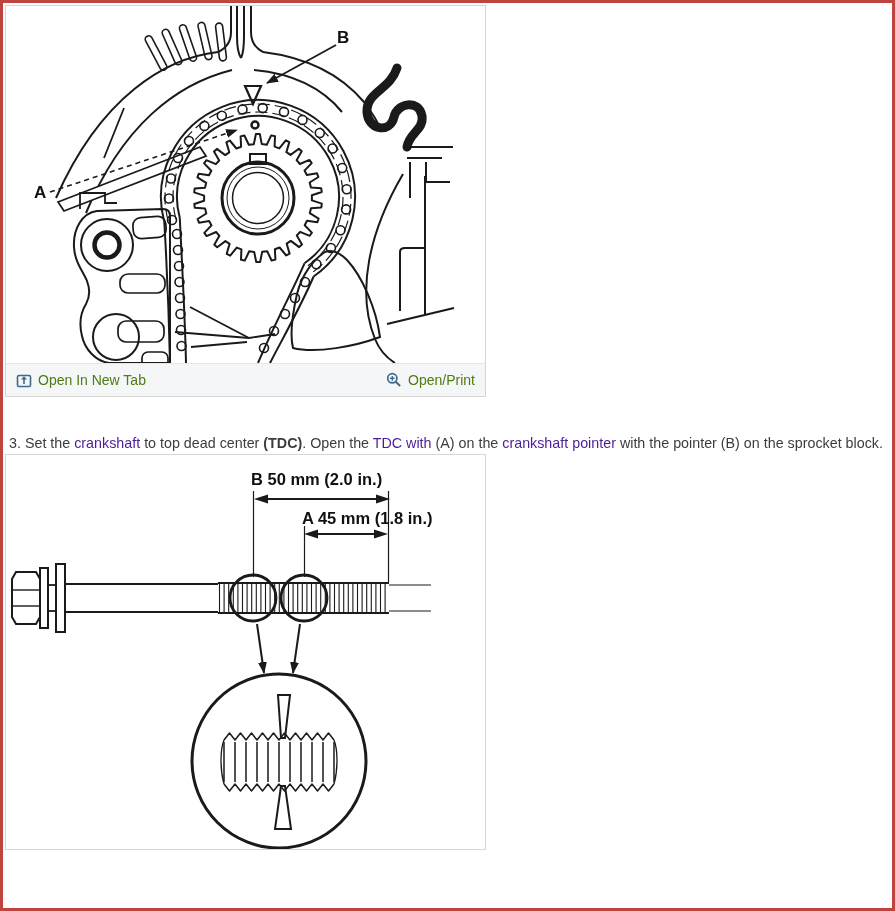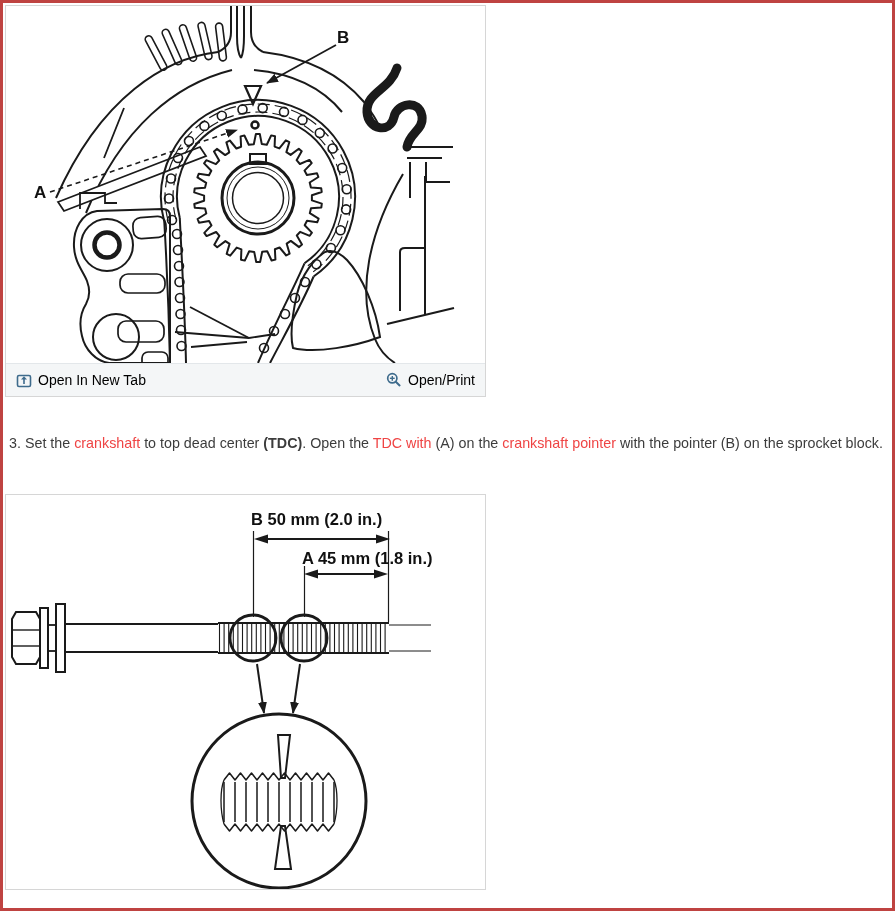--- a/index.html
+++ b/index.html
@@ -8,25 +8,25 @@
     border:3px solid #bf4341;background:#fff;overflow:hidden;
     font-family:"Liberation Sans",sans-serif;color:#3c3c3c;
   }
   .panel{width:481px;box-sizing:border-box;border:1px solid #d6d6d6;background:#fff;margin-left:2px;}
   .panel-fig1{margin-top:2px;}
   .fig-area{display:block;}
   .fig-footer{
     height:33px;background:#f4f6f7;border-top:1px solid #e3e7ea;
     display:flex;justify-content:space-between;align-items:center;padding:0 10px;box-sizing:border-box;
   }
-  .footer-link{display:flex;align-items:center;gap:6px;color:#000000;font-size:14px;cursor:pointer;text-decoration:none;}
+  .footer-link{display:flex;align-items:center;gap:6px;color:#4d7c0f;font-size:14px;cursor:pointer;text-decoration:none;}
   .footer-link svg{display:block;}
   .instructions{margin:36px 0 0 6px;font-size:14.3px;line-height:21px;color:#3c3c3c;width:885px;}
-  .inline-link{color:#ef4444;cursor:pointer;}
-  .panel-fig2{margin-top:40px;}
+  .inline-link{color:#4c1d95;cursor:pointer;}
+  .panel-fig2{}
   svg text.diagram-label{font-family:"Liberation Sans",sans-serif;font-weight:bold;fill:#111;}
   .ln{stroke:#1a1a1a;fill:none;}
 </style>
 </head>
 <body>
 
 <div class="panel panel-fig1">
   <svg class="fig-area" width="479" height="357" viewBox="0 0 479 357">
     <defs>
       <marker id="mk" markerUnits="userSpaceOnUse" markerWidth="14" markerHeight="11" refX="11" refY="4.5" orient="auto">

